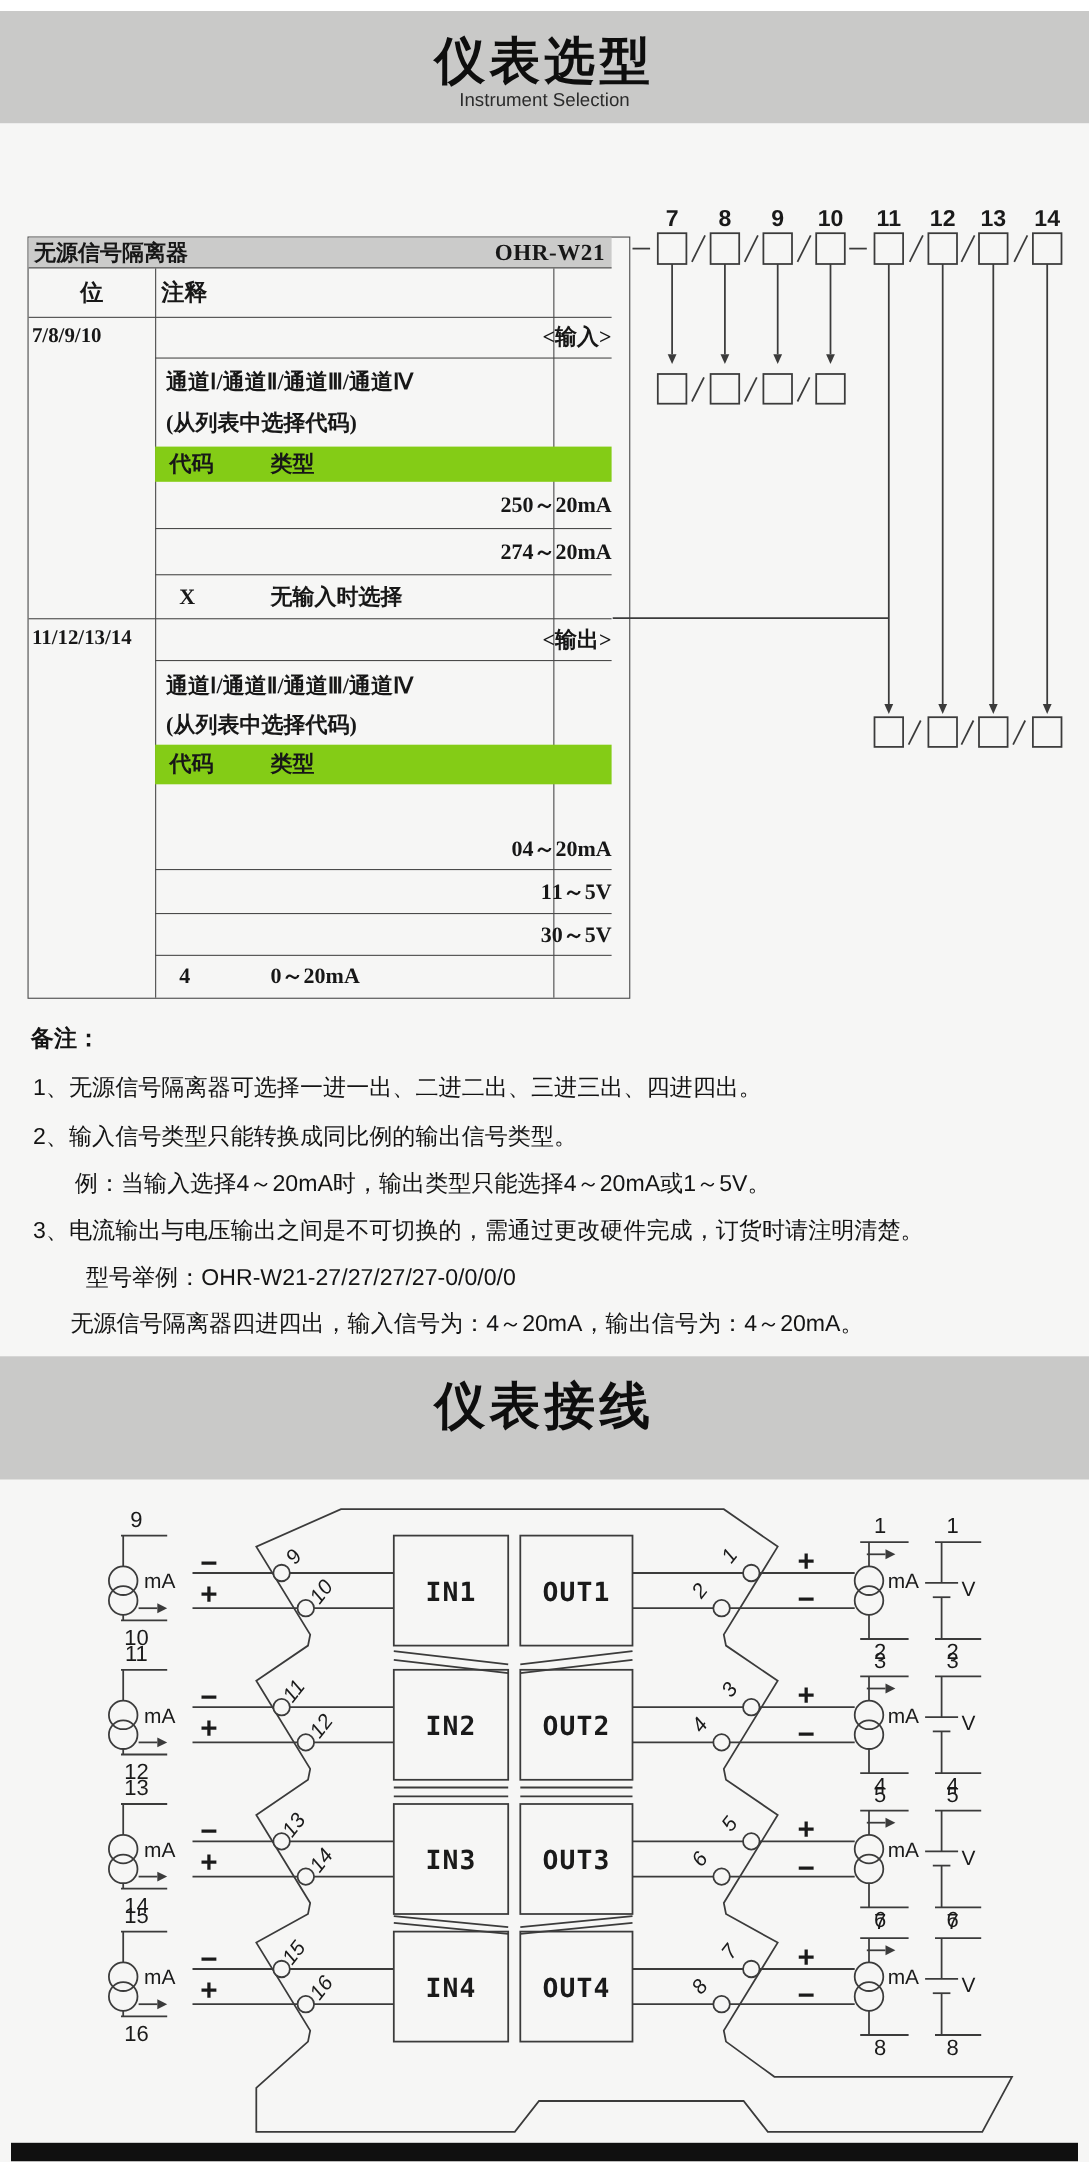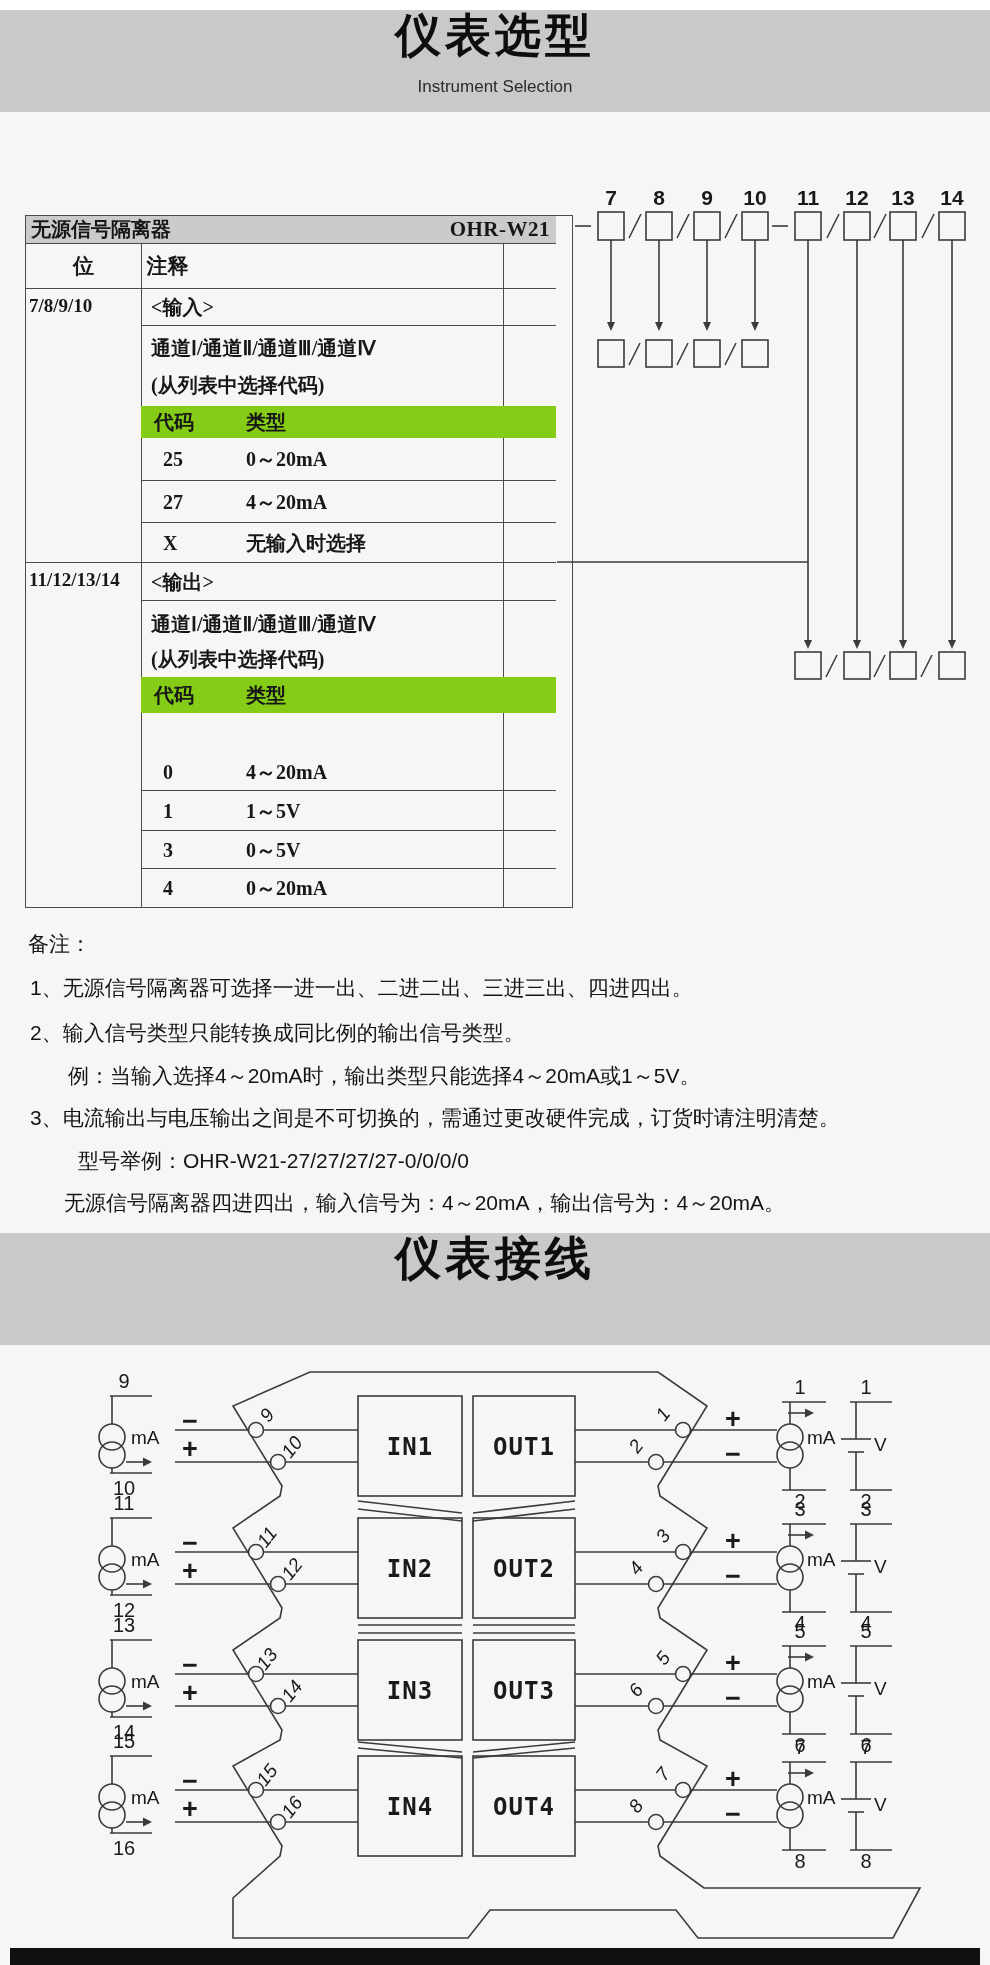--- a/index.html
+++ b/index.html
@@ -7,43 +7,43 @@
   body { height:1965px; position:relative; background:#f6f6f5; overflow:hidden;
          font-family:"Liberation Sans", sans-serif; color:#161616; }
 
   .abs { position:absolute; }
 
   
   .top-strip { left:0; top:0; width:990px; height:10px; background:#ffffff; }
   .band { left:0; width:990px; height:102px; background:#c9c9c8; text-align:center; }
   .band1 { top:10px; }
   .band2 { top:1233px; height:112px; }
-  .band .cn { font-size:46px; font-weight:bold; letter-spacing:4px; padding-top:0; line-height:1.1; color:#0e0e0e; }
-  .band .en { font-size:17px; color:#2b2b2b; margin-top:16px; }
+  .band .cn { font-size:46px; font-weight:bold; letter-spacing:4px; padding-top:20px; line-height:1.1; color:#0e0e0e; }
+  .band .en { font-size:17px; color:#2b2b2b; margin-top:0; }
 
   
   .sel-table { left:25px; top:215px; width:548px; height:693px;
                border:1px solid #4a4a4a; font-family:"Liberation Serif", serif;
                font-weight:bold; font-size:20px; color:#171717; }
   .t-header { position:absolute; left:0; top:0; width:530px; height:28px; background:#cbcbca;
               display:flex; justify-content:space-between; align-items:center;
               padding:0 6px 0 5px; border-bottom:1px solid #4a4a4a; }
   .t-header .model { font-size:21px; letter-spacing:0.5px; }
   .t-colhead { position:absolute; left:0; top:28px; width:530px; height:45px; display:flex;
                border-bottom:1px solid #4a4a4a; font-size:21px; }
   .t-colhead .c-pos  { width:115px; text-align:center; line-height:44px; }
   .t-colhead .c-spec { width:362px; padding-left:6px; line-height:44px; }
   .t-colhead .c-note { width:53px; text-align:center; line-height:44px; }
   .vline { position:absolute; top:28px; width:0; height:663px; border-left:1px solid #4a4a4a; }
   .vl-1 { left:115px; } .vl-2 { left:477px; }
   .pos-cell { position:absolute; left:0; width:113px; padding:6px 0 0 3px; font-size:19px; }
   .pos-in  { top:73px; }
   .pos-out { top:347px; }
   .spec-row { position:absolute; left:115px; width:415px; padding-left:10px; }
-  .spec-row.bb { border-bottom:1px solid #4a4a4a; }
+  .spec-row.bb { border-bottom:1px solid #4a4a4a;text-align:right; }
   .spec-row.gray { background:#84cc16; }
   .code { display:inline-block; width:95px; padding-left:12px; }
   .code.hdr { padding-left:3px; }
   .sec-sep { position:absolute; left:0; top:346px; width:530px; height:0; border-top:1px solid #4a4a4a; }
 
   
   .r3  { top:73px;  height:37px; line-height:36px; }
   .r4  { top:110px; height:42px; line-height:44px; }
   .r5  { top:152px; height:38px; line-height:34px; }
   .r6  { top:190px; height:32px; line-height:32px; }
@@ -56,21 +56,21 @@
   .r13 { top:461px; height:36px; line-height:36px; }
   .r14 { top:497px; height:40px; line-height:40px; }
   .r15 { top:537px; height:38px; line-height:38px; }
   .r16 { top:575px; height:40px; line-height:40px; }
   .r17 { top:615px; height:38px; line-height:38px; }
   .r18 { top:653px; height:39px; line-height:39px; }
 
   
   .notes { left:0; top:0; }
   .note { position:absolute; font-size:21px; color:#141414; white-space:nowrap; }
-  .n0 { left:28px; top:930px; font-weight:normal; }
+  .n0 { left:28px; top:930px; font-weight:bold; }
   .n1 { left:30px; top:974px; }
   .n2 { left:30px; top:1019px; }
   .n3 { left:68px; top:1062px; }
   .n4 { left:30px; top:1104px; }
   .n5 { left:78px; top:1147px; }
   .n6 { left:64px; top:1189px; }
 
   
   svg { position:absolute; left:0; overflow:visible; }
   #code-svg   { top:140px; }

